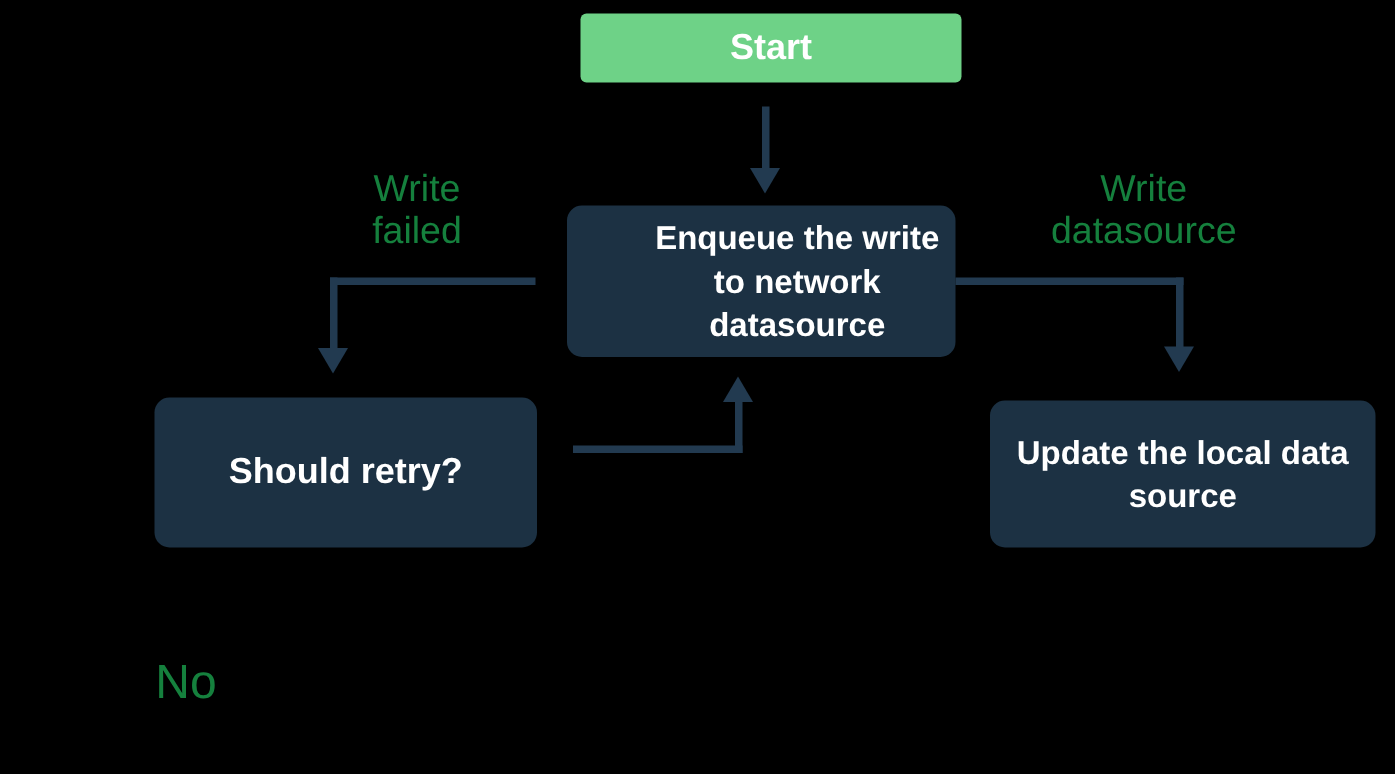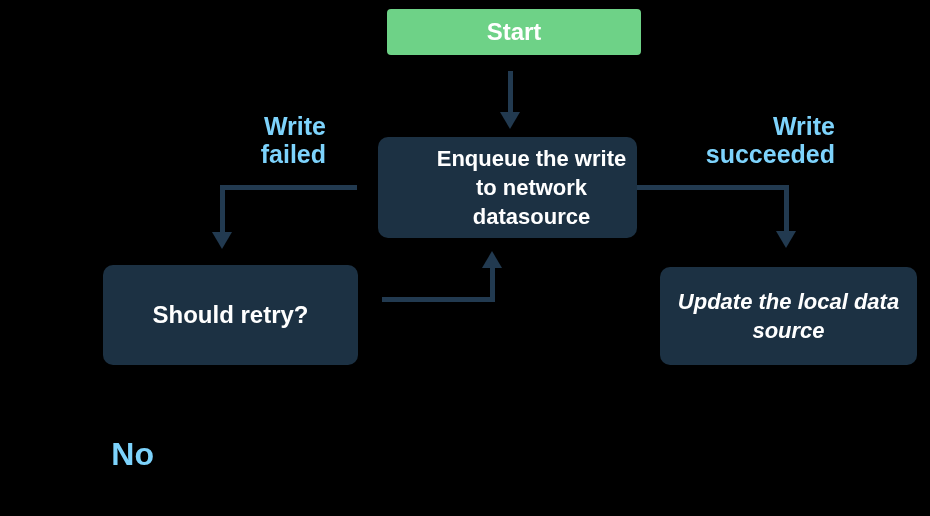--- a/index.html
+++ b/index.html
@@ -21,27 +21,27 @@
   }
   .node-enqueue .txt{width:220px;margin-left:48px;}
   .node-retry{
     left:103px;top:265px;width:255px;height:100px;
     background:#1C3143;border-radius:10px;font-size:24px;
   }
   .node-update{
     left:660px;top:267px;width:257px;height:98px;
     background:#1C3143;border-radius:10px;font-size:22px;line-height:29px;
   }
-  .node-update .txt{width:226px;font-style:italic;}
+  .node-update .txt{width:226px;}
   .node-done{
     left:360px;top:390px;width:294px;height:121px;box-sizing:border-box;
     background:transparent;border:4px solid #E7754A;color:#E7754A;font-size:25px;
   }
   .gray-label{
-    position:absolute;color:#7dd3fc;font-weight:700;text-align:right;
+    position:absolute;color:#15803d;font-weight:400;text-align:center;
     font-size:25px;line-height:28px;
   }
   .lbl-write-failed{left:230px;top:112px;width:96px;}
   .lbl-write-succeeded{left:690px;top:112px;width:145px;}
   .lbl-yes{left:410px;top:327px;width:80px;font-size:28px;}
   .lbl-no{left:94px;top:440px;width:60px;font-size:32px;}
   .line{position:absolute;background:#223A50;}
   .ln-start-v{left:508px;top:71px;width:5px;height:42px;}
   .ln-failed-h{left:220px;top:185px;width:137px;height:5px;}
   .ln-failed-v{left:220px;top:185px;width:5px;height:48px;}
@@ -94,16 +94,16 @@
 
   <div class="line ln-succeeded-h"></div>
   <div class="line ln-succeeded-v"></div>
   <div class="head head-down hd-succeeded"></div>
 
   <div class="line ln-yes-h"></div>
   <div class="line ln-yes-v"></div>
   <div class="head head-up hd-yes"></div>
 
   <div class="gray-label lbl-write-failed">Write failed</div>
-  <div class="gray-label lbl-write-succeeded">Write succeeded</div>
+  <div class="gray-label lbl-write-succeeded">Write datasource</div>
   <div class="gray-label lbl-no">No</div>
 
 </div>
 
 </body></html>

